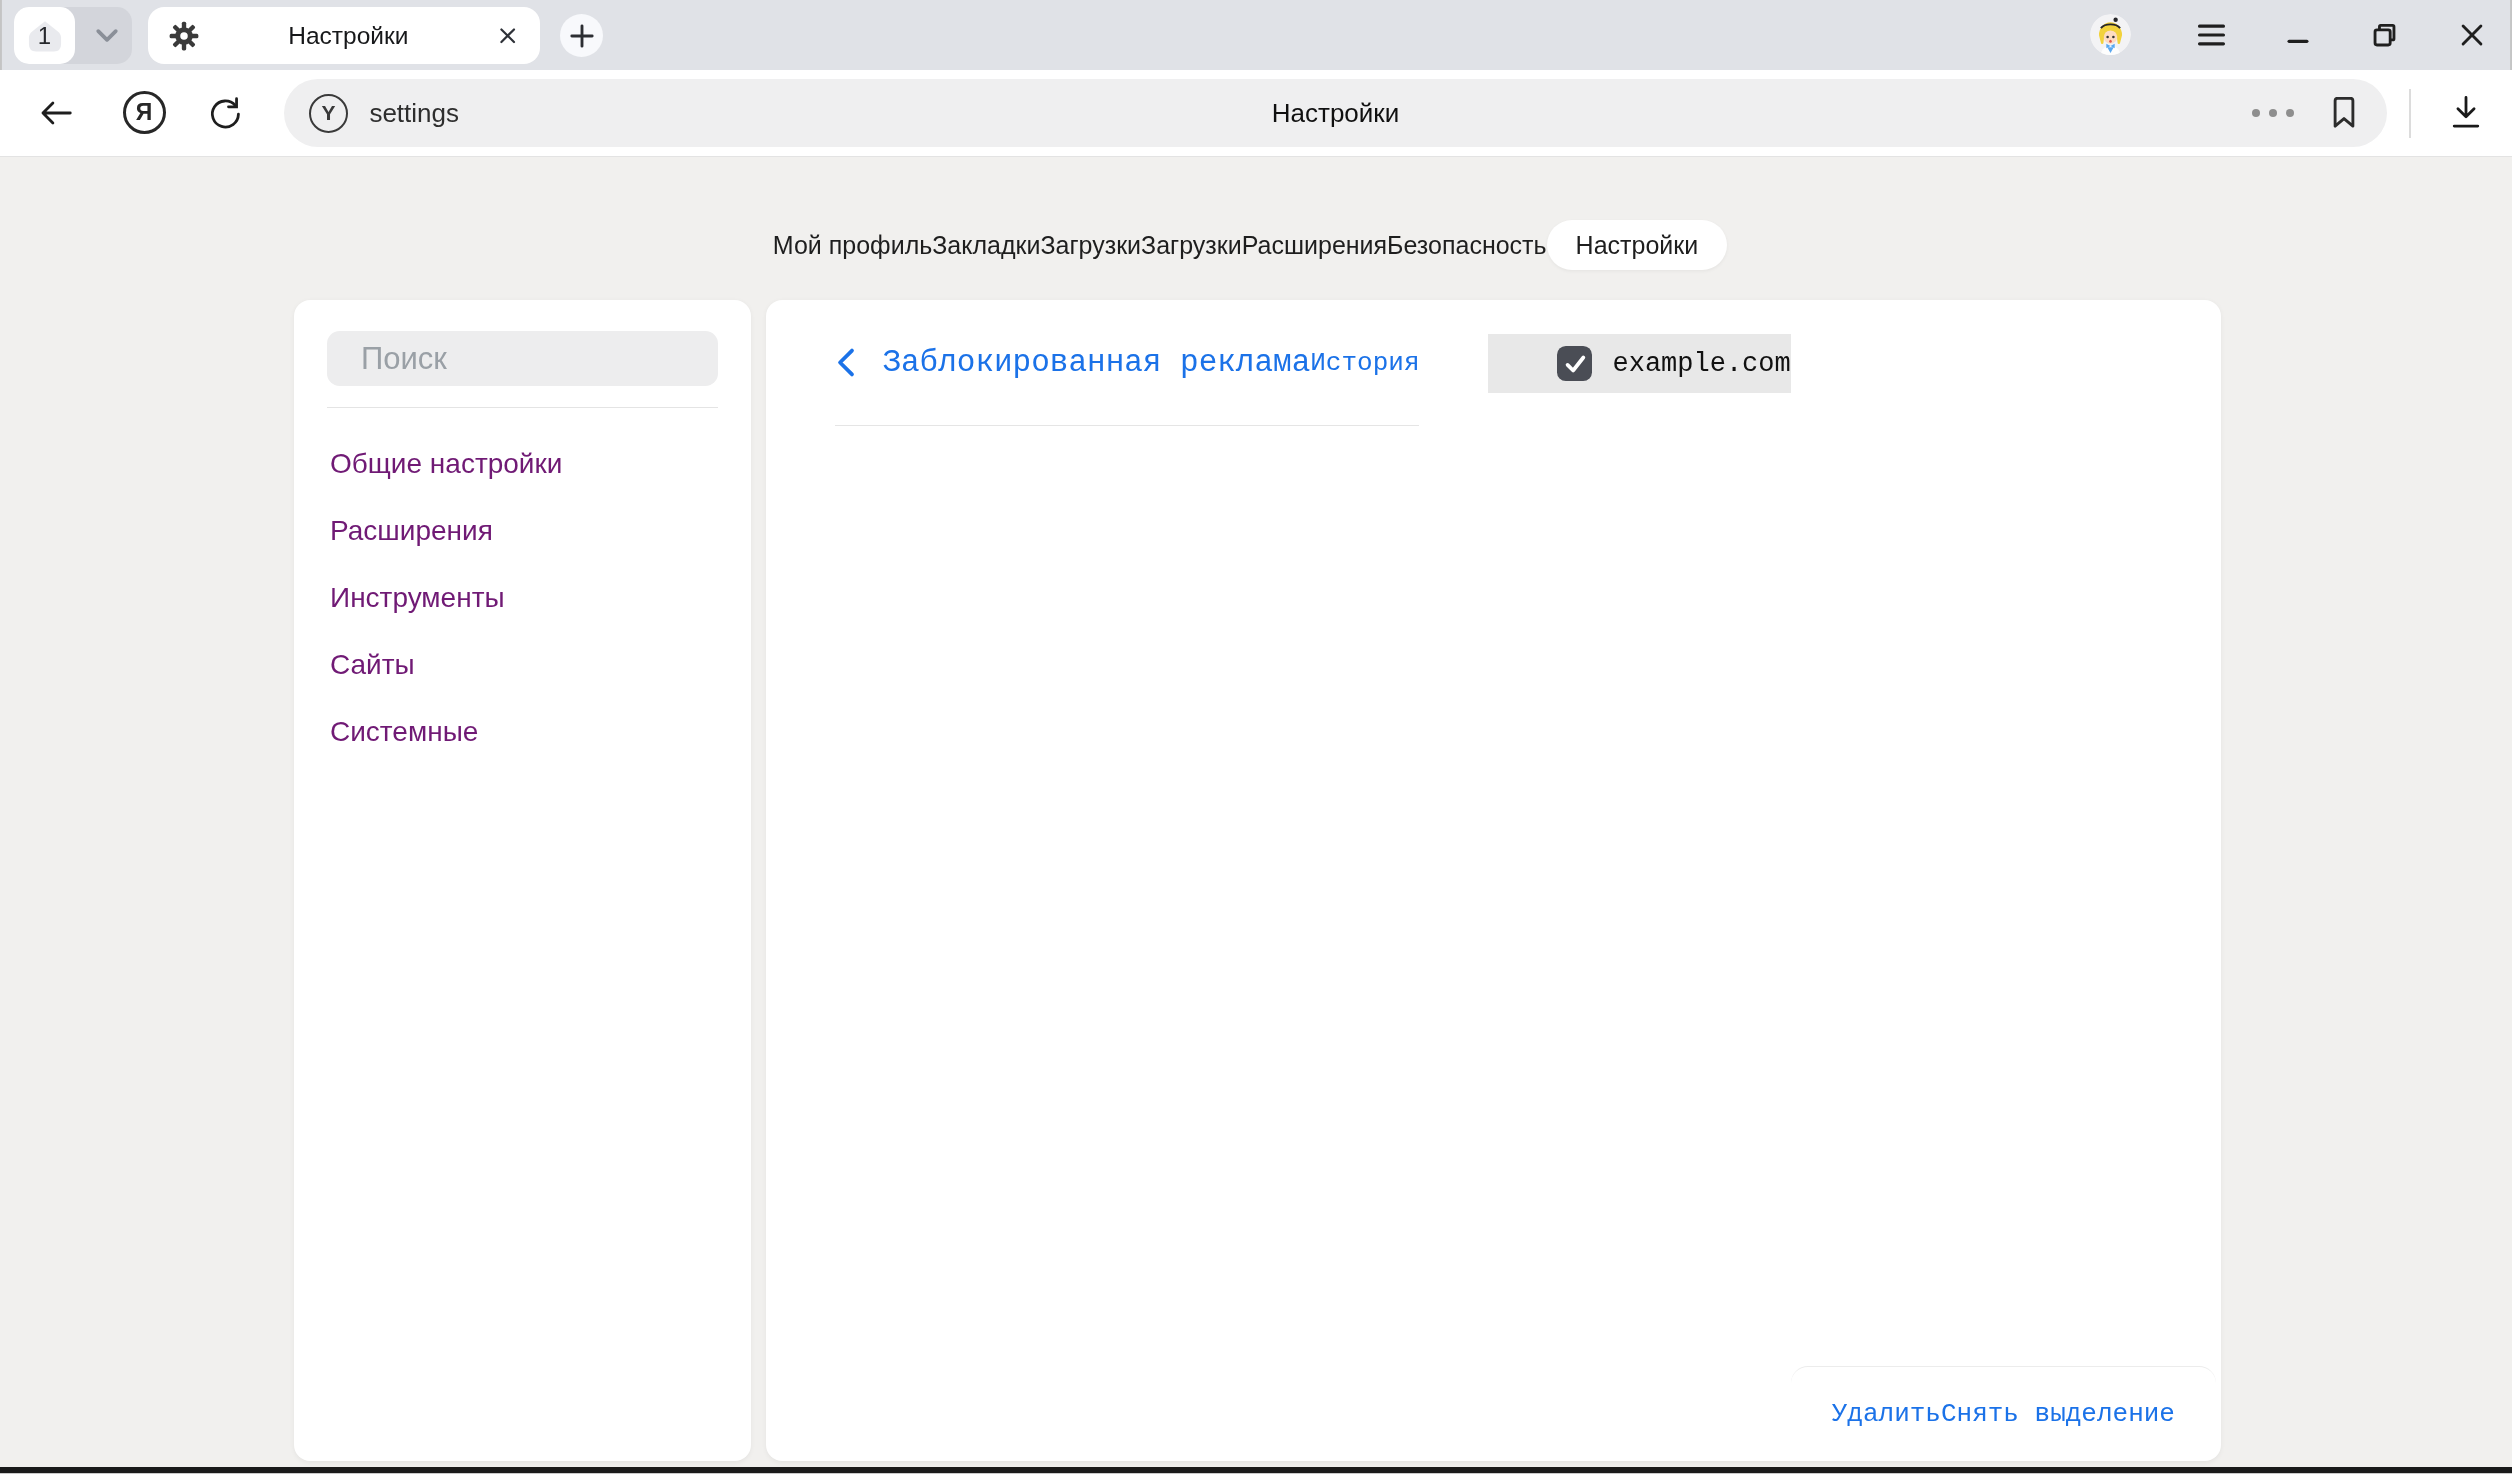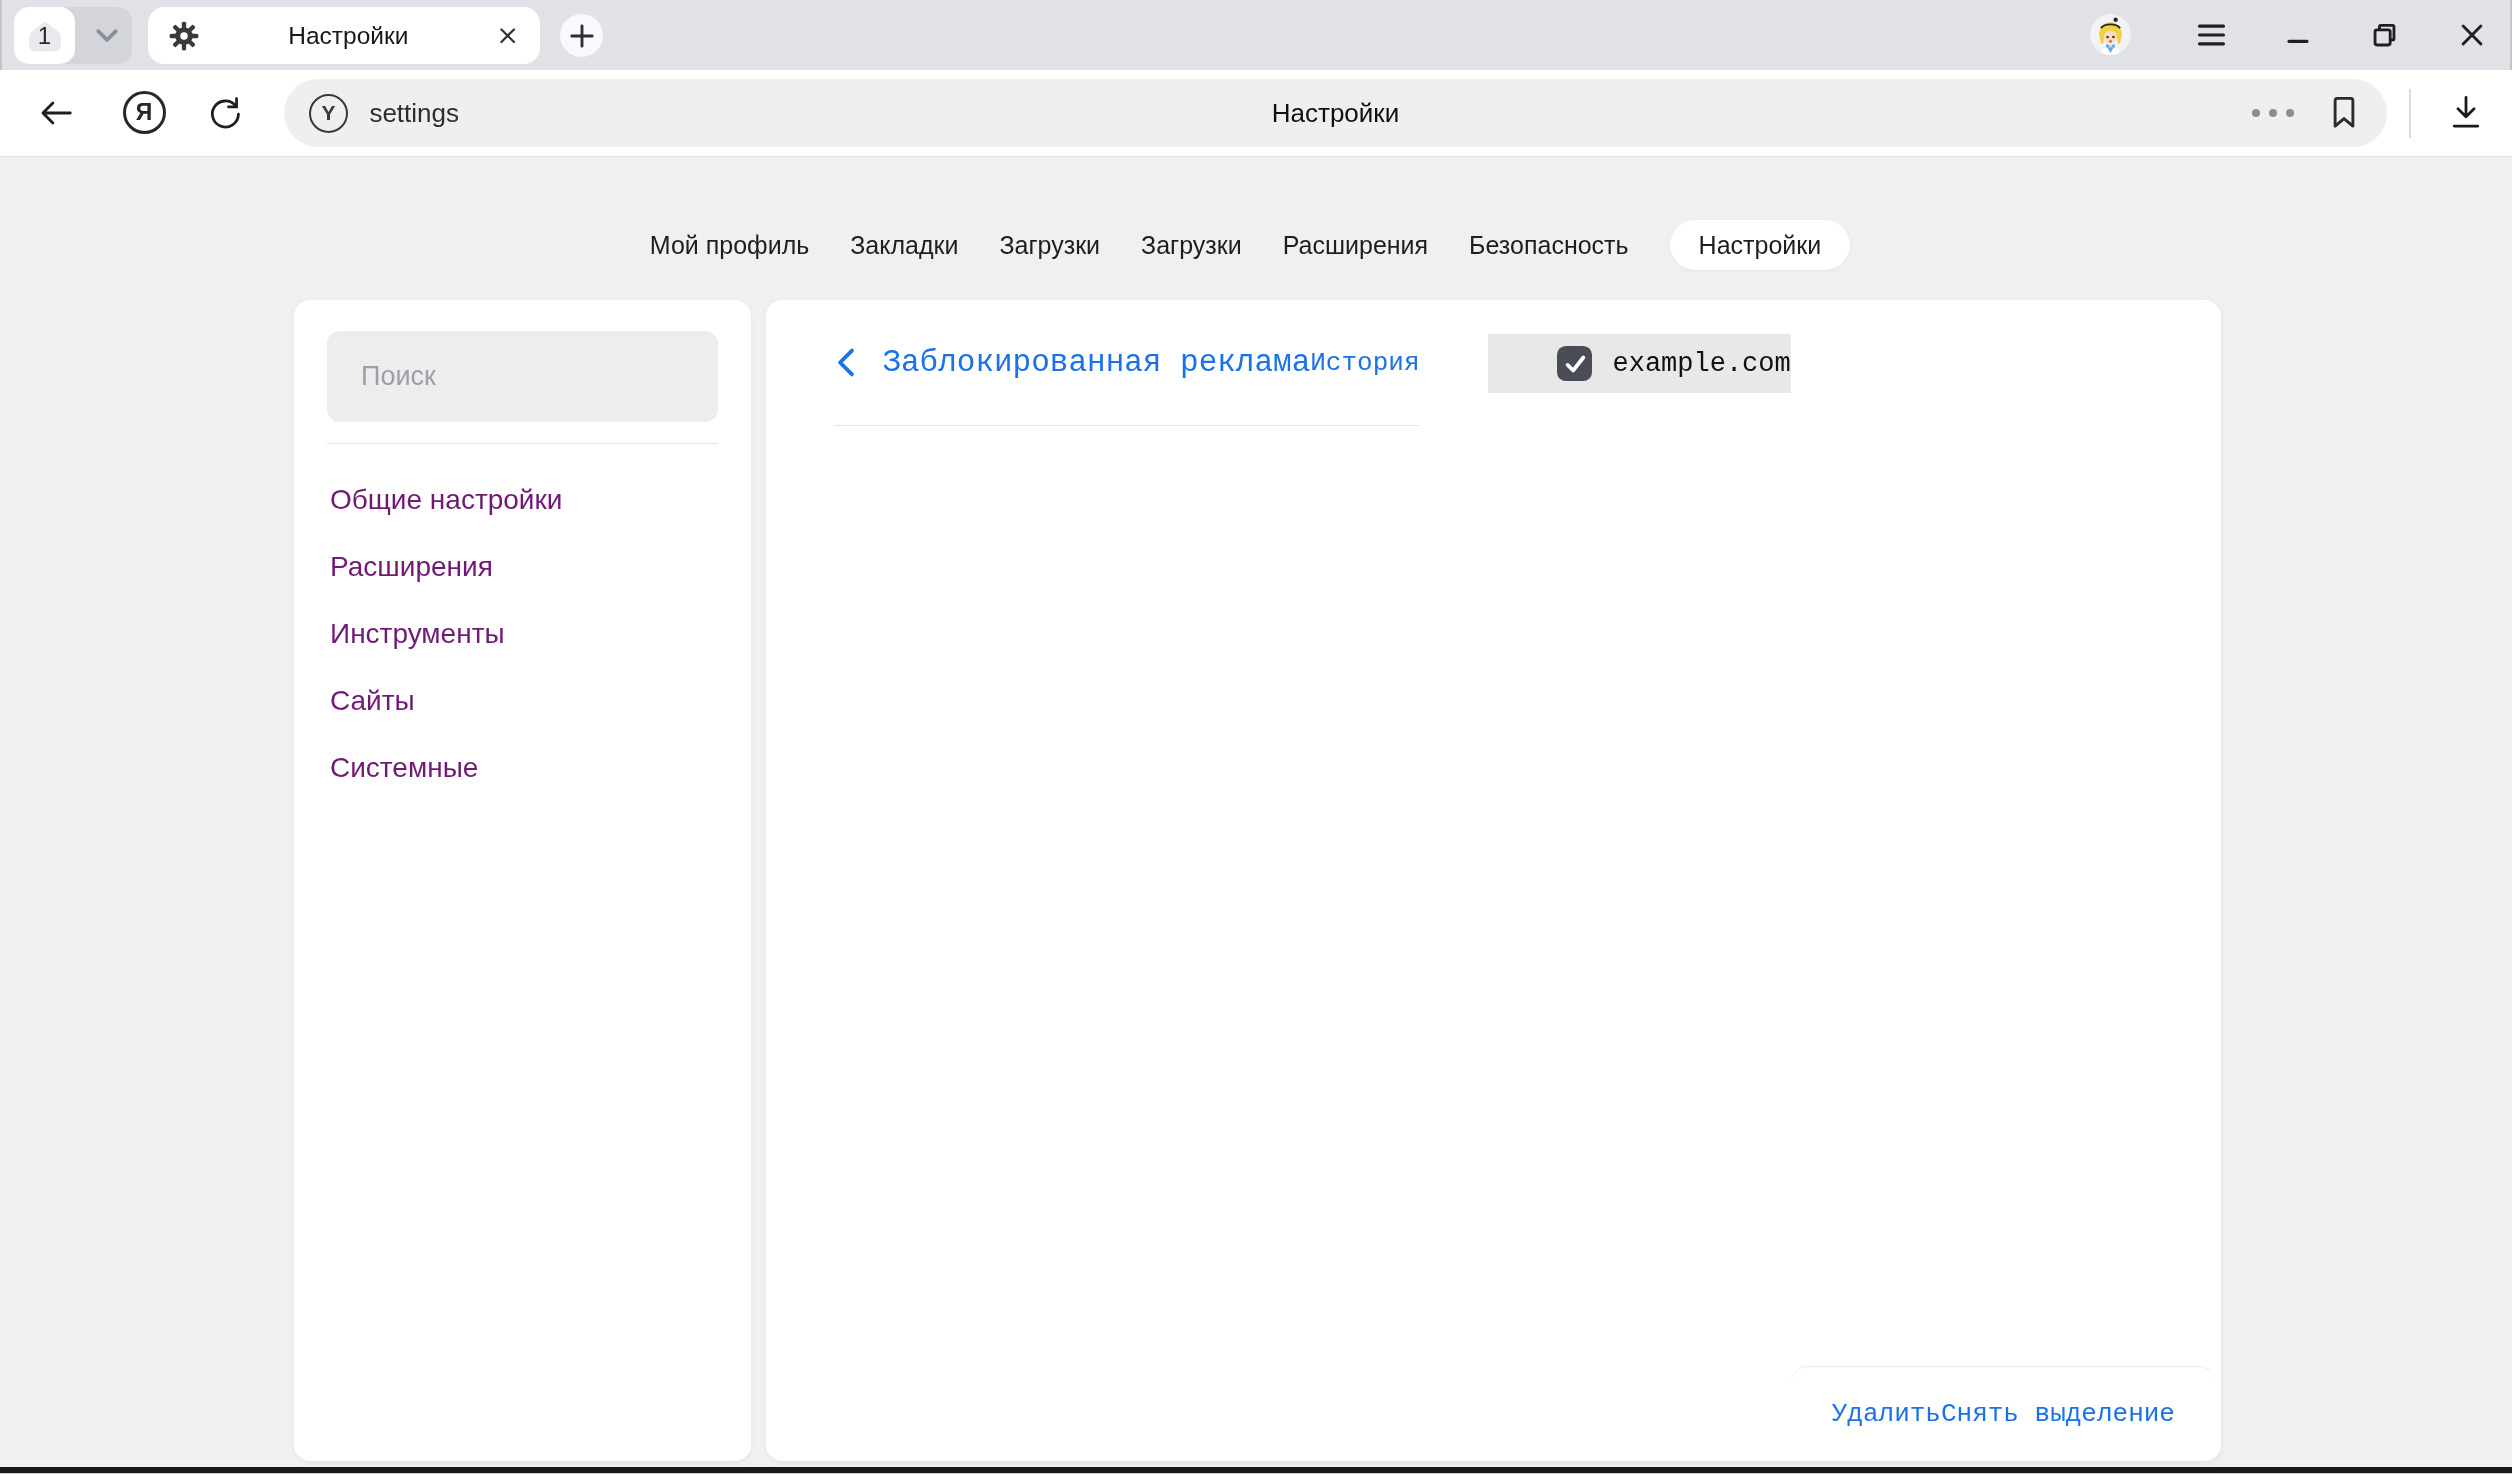--- a/index.html
+++ b/index.html
@@ -51,28 +51,28 @@
   .url-text{margin-left:21.4px;font-size:26px;color:#2e2e2e;}
   .addr-title{position:absolute;left:0;right:0;text-align:center;font-size:26px;color:#101010;pointer-events:none;}
   .pill-right{margin-left:auto;display:flex;align-items:center;gap:36px;padding-right:29px;}
   .dots{display:flex;gap:8.8px;}
   .dots i{width:8.2px;height:8.2px;border-radius:50%;background:#8e8e8e;}
   .addr-divider{position:absolute;left:2409px;top:19px;width:1.9px;height:49px;background:#dcdcdc;}
   .ic-download{left:2439px;width:53px;}
 
   
   .content{position:absolute;left:0;right:0;top:157px;bottom:0;background:var(--content-bg);}
-  .nav-tabs{position:absolute;top:63px;left:0;right:12px;display:flex;justify-content:center;align-items:center;gap:41px;}
+  .nav-tabs{position:absolute;top:63px;left:0;right:12px;display:flex;justify-content:center;align-items:center;}
   .nav-tab{font-size:25px;color:#1e1e1e;line-height:50px;white-space:nowrap;cursor:default;}
   .nav-tab.active{background:#fff;border-radius:28px;padding:0 29px;box-shadow:0 1.3px 3.8px rgba(0,0,0,.05);}
 
   .panel{position:absolute;top:143px;background:var(--panel-bg);border-radius:16.3px;box-shadow:0 1.3px 5px rgba(0,0,0,.05);}
   .sidebar{left:294px;width:457px;height:1161px;}
-  .search-input{display:block;width:391px;height:91px;margin:31px 33px 0;border:none;outline:none;background:#ededee;
-                border-radius:12.6px;padding:0 34px;font-size:27px;color:#333;font-family:inherit;}
+  .search-input{display:block;width:391px;height:55px;margin:31px 33px 0;border:none;outline:none;background:#ededee;
+                border-radius:12.6px;padding:0 34px;font-size:31px;color:#333;font-family:inherit;}
   .search-input::placeholder{color:#9aa0a6;}
   .sidebar-divider{margin:21.4px 33px 0;border-top:1.3px solid #e4e4e4;}
   .sidebar-items{margin-top:22.6px;}
   .sidebar-item{height:67px;display:flex;align-items:center;padding-left:36px;font-size:28px;color:#701a75;cursor:default;}
 
   .main-panel{left:766px;width:1455px;height:1161px;display:flex;font-family:Liberation Mono, monospace;}
   .panel-header{margin:0 69px;height:126px;border-bottom:1.3px solid #e5e5e5;display:flex;align-items:center;}
   .header-left{display:flex;align-items:center;gap:26px;}
   .panel-title{font-size:31px;font-weight:500;color:var(--accent);}
   .add-link{margin-left:auto;font-size:26px;color:var(--accent);cursor:pointer;}

